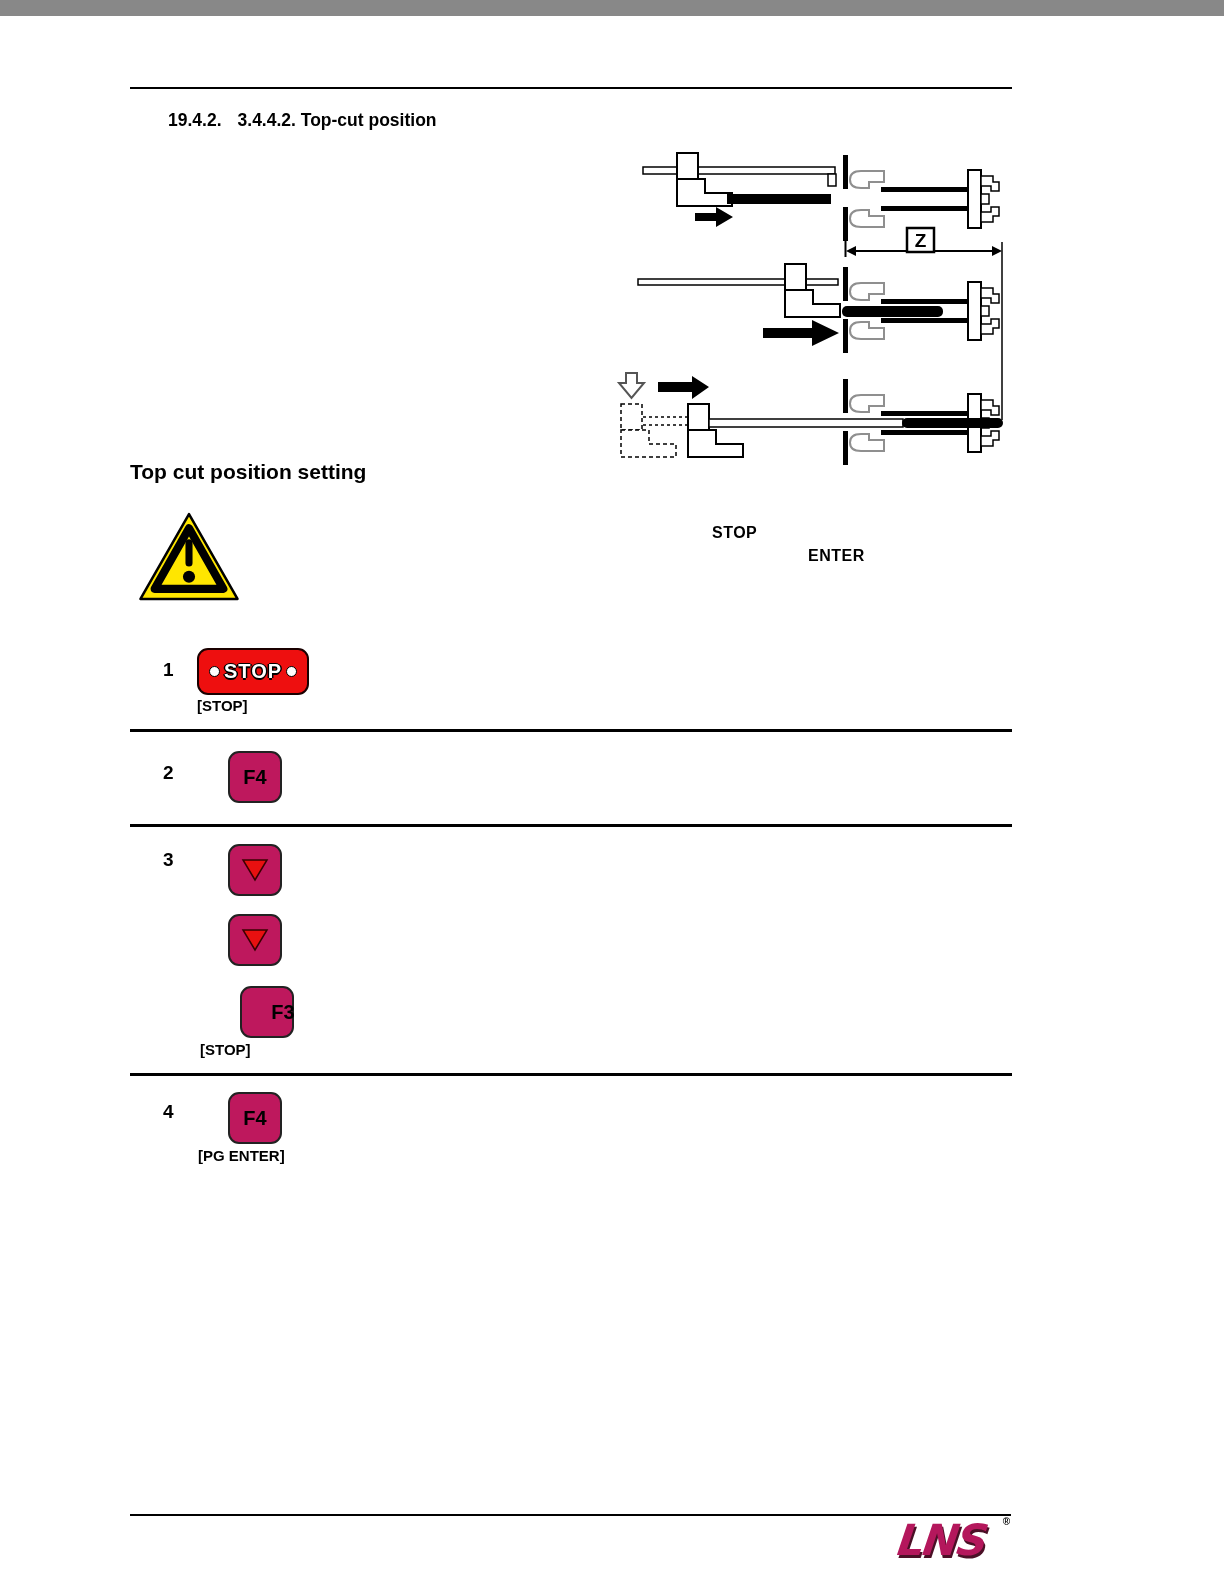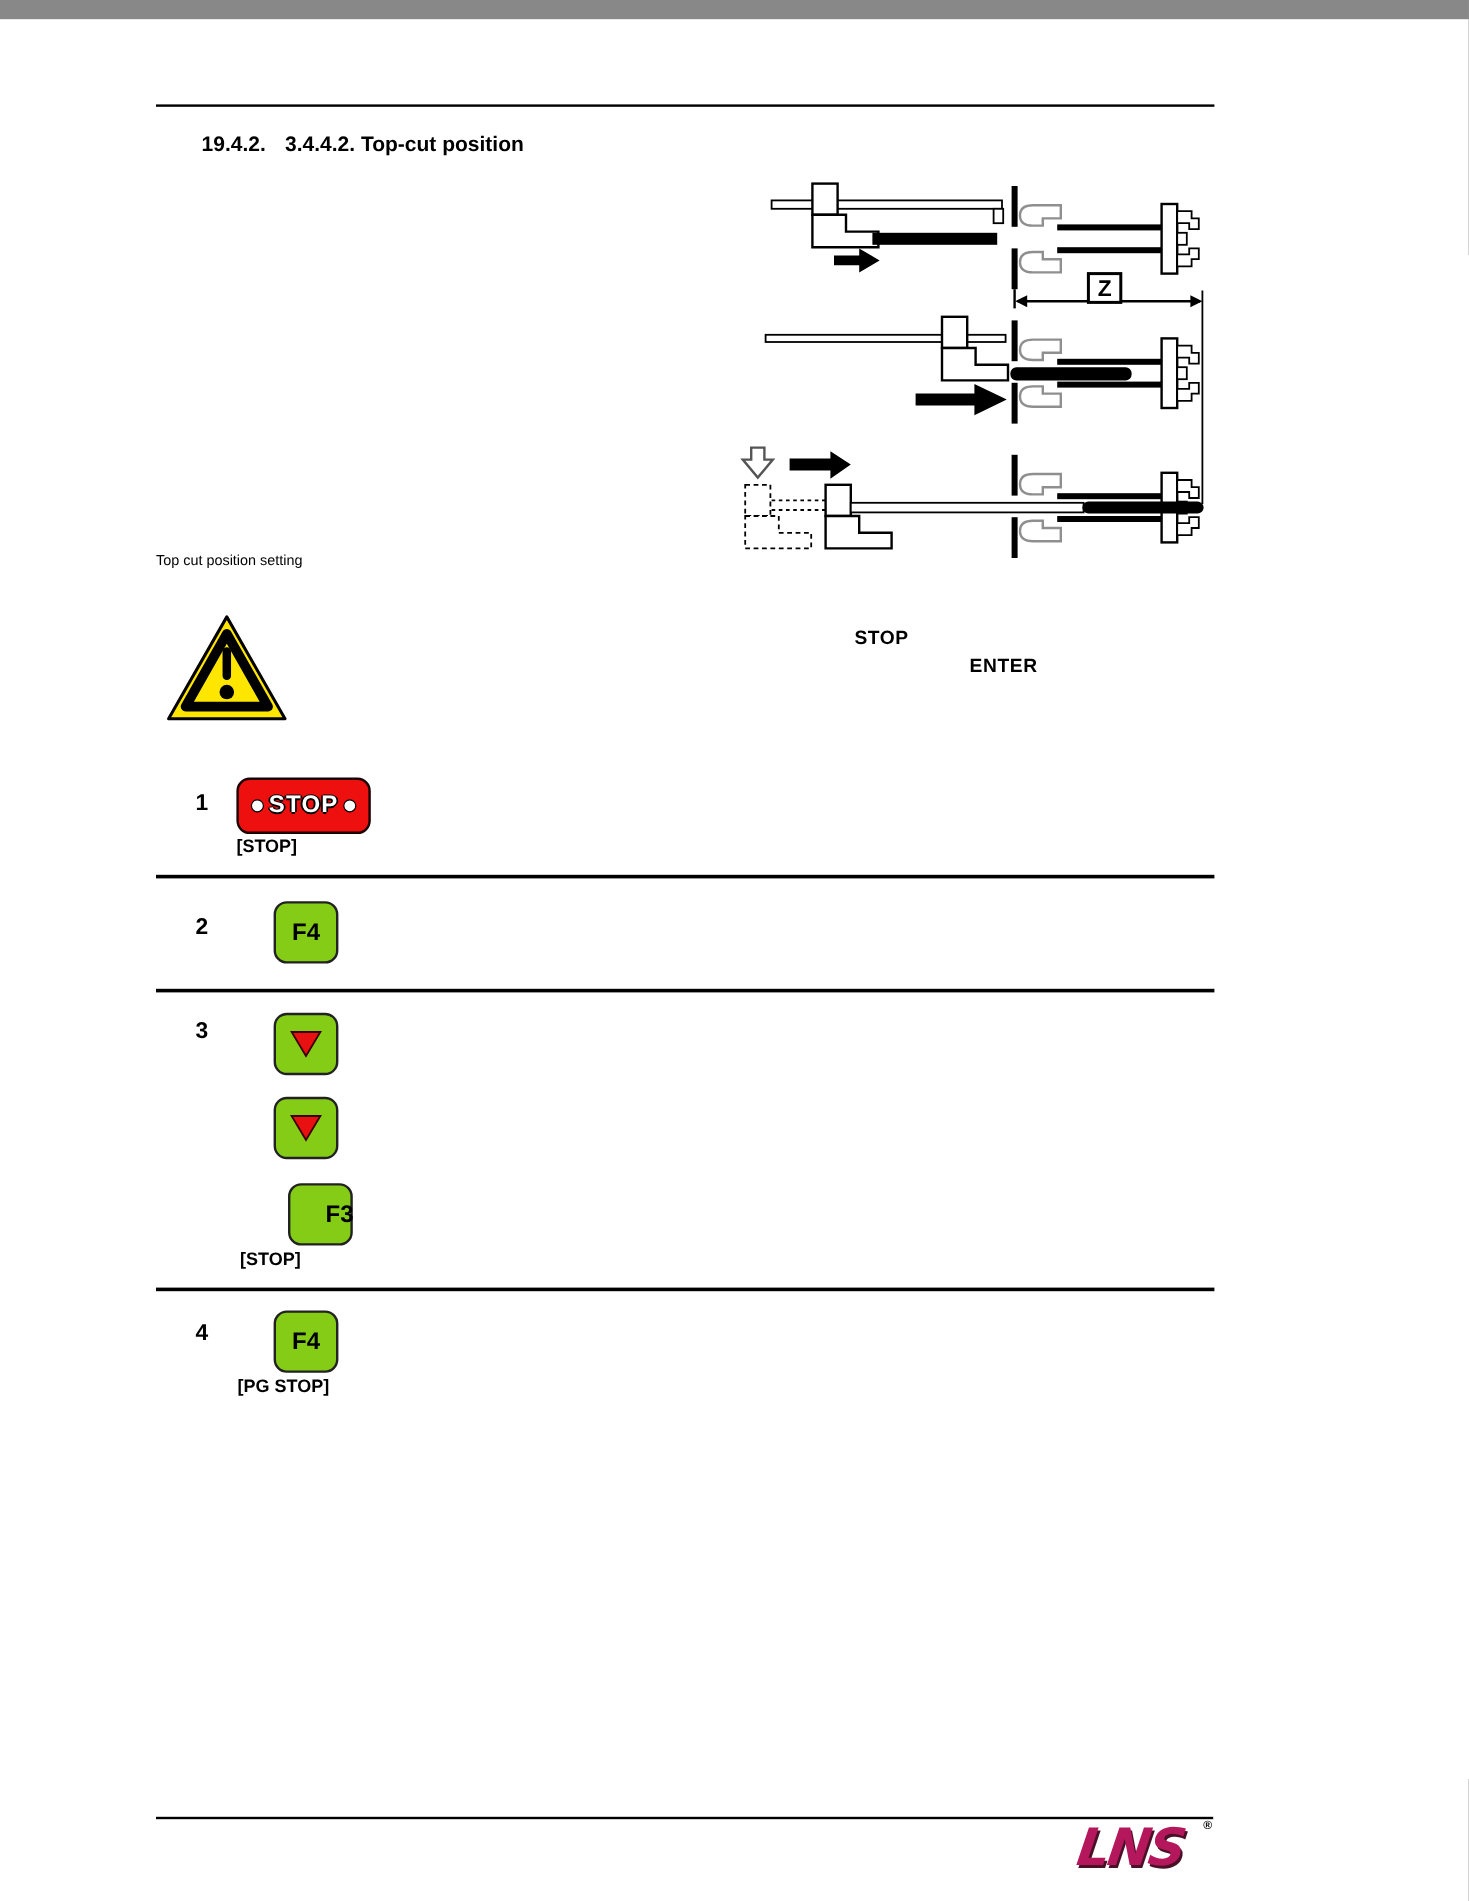--- a/index.html
+++ b/index.html
@@ -10,40 +10,40 @@
     font-family:"Liberation Sans", sans-serif;
     color:#000;
     margin:16px auto;
     overflow:hidden;
   }
   .abs{position:absolute;}
   .rule{position:absolute;background:#000;height:2px;}
   .rule.thick{height:3px;}
   .doc-title{position:absolute;left:168px;top:94px;font-size:17.5px;font-weight:bold;white-space:nowrap;}
   .doc-title .sec{margin-right:16px;}
-  .subheading{position:absolute;left:130px;top:444px;font-size:12px;font-weight:normal;}
+  .subheading{position:absolute;left:130px;top:444px;font-size:21px;font-weight:bold;}
   .inline-label{position:absolute;font-size:16px;font-weight:bold;letter-spacing:.5px;}
   .step-num{position:absolute;font-size:19px;font-weight:bold;width:24px;text-align:left;}
   .caption{position:absolute;font-size:15px;font-weight:bold;white-space:nowrap;}
   
   .stop-btn{
     position:absolute;left:197px;top:632px;width:112px;height:47px;
     background:#ee0f0f;border:2px solid #1a0000;border-radius:11px;
     display:flex;align-items:center;justify-content:space-between;
     padding:0 10px;box-sizing:border-box;
   }
   .stop-btn .dot{width:9px;height:9px;border-radius:50%;background:#fff;border:1.5px solid #000;}
   .stop-btn .lbl{
     color:#fff;font-weight:bold;font-size:20px;letter-spacing:1px;
     text-shadow:-1.5px 0 #000,1.5px 0 #000,0 -1.5px #000,0 1.5px #000;
   }
   
   .key{
     position:absolute;width:54px;height:52px;
-    background:#84cc16;border:2px solid #222;border-radius:11px;
+    background:#be185d;border:2px solid #222;border-radius:11px;
     display:flex;align-items:center;justify-content:center;
     font-size:20px;font-weight:bold;
     box-sizing:border-box;
   }
   .logo{
     position:absolute;left:898px;top:1502px;width:120px;height:48px;
   }
   .logo .txt{
     display:inline-block;
     font-family:"DejaVu Sans", sans-serif;
@@ -174,21 +174,21 @@
     <span>F3</span>
   </div>
   <div class="caption" style="left:200px;top:1025px;width:110px;">[STOP]</div>
 
   <div class="rule thick" style="left:130px;top:1057px;width:882px;"></div>
 
   <div class="step-num" style="left:163px;top:1085px;">4</div>
   <div class="key" style="left:228px;top:1076px;">
     <span>F4</span>
   </div>
-  <div class="caption" style="left:198px;top:1131px;width:114px;">[PG STOP]</div>
+  <div class="caption" style="left:198px;top:1131px;width:114px;">[PG ENTER]</div>
 
   <div class="rule" style="left:130px;top:1498px;width:881px;"></div>
   <div class="logo">
     <span class="txt">LNS</span>
     <span class="reg">®</span>
   </div>
 
 </div>
 
 </body></html>

